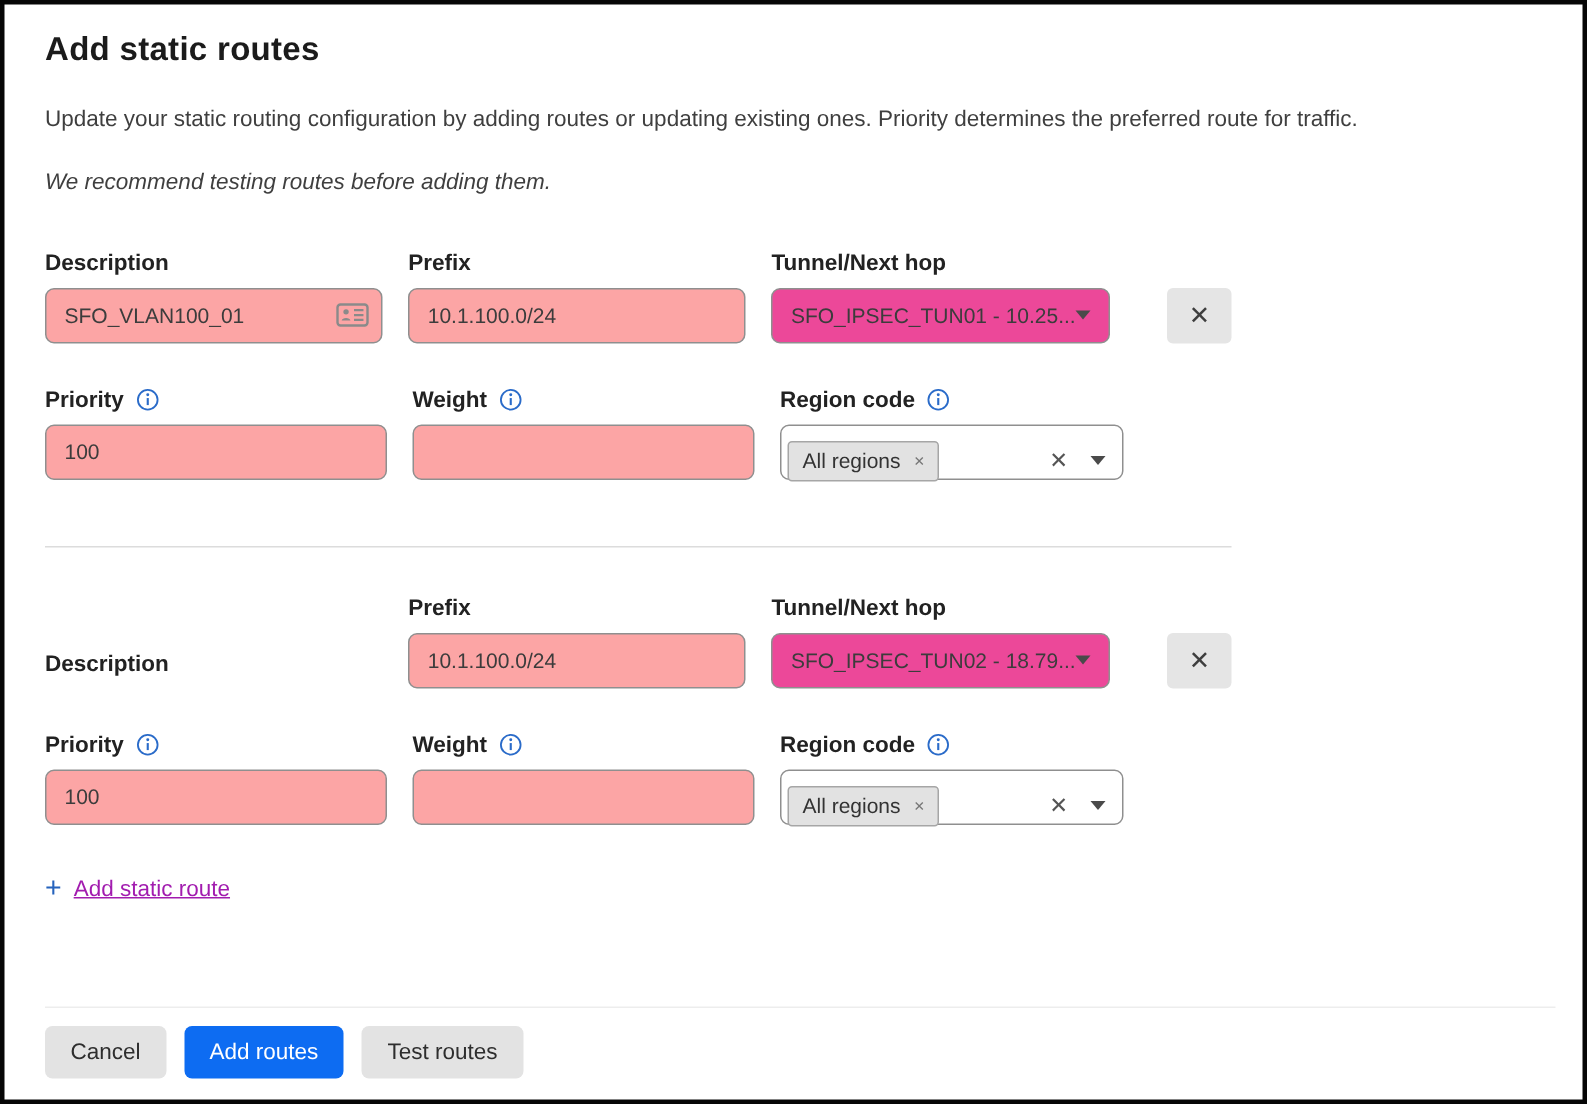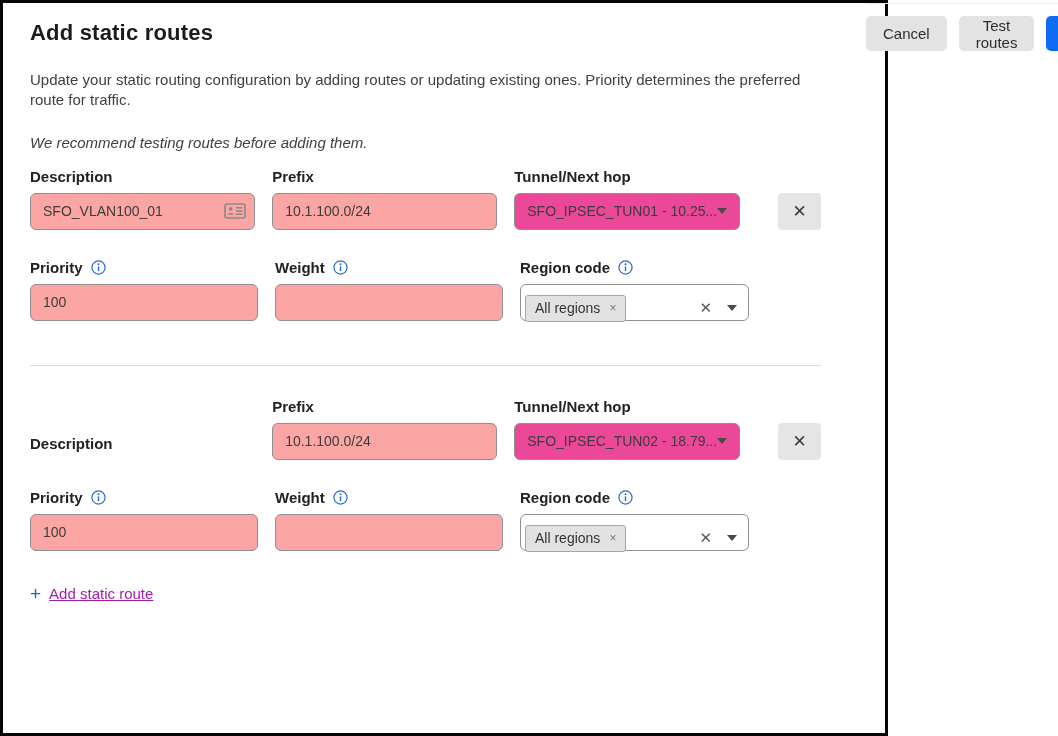--- a/index.html
+++ b/index.html
@@ -1,27 +1,27 @@
 <!DOCTYPE html>
 <html><head>
 <meta charset="utf-8">
 <style>
   * { box-sizing: border-box; }
   html,body { margin:0; padding:0; background:#fff; }
   body { width:1058px; height:736px; font-family:"Liberation Sans", sans-serif; }
   .frame {
-    width:888px; height:736px; border:3px solid #060606; background:#fff;
-    display:flex; 
+    width:1058px; height:736px; border:3px solid #060606; background:#fff;
+    display:flex; flex-direction:column;
   }
   .content { flex:1; padding:13px 18px 0 27px; }
   .page-title { font-size:22px; font-weight:700; color:#1b1b1b; margin:4px 0 0; letter-spacing:.2px; }
   .intro { font-size:15px; color:#3f3f3f; margin:24px 0 0; line-height:1.35; }
   .intro.second { margin-top:22px;font-style:italic; }
 
-  .form-area { margin-top:12px; width:791px; }
+  .form-area { margin-top:31px; width:791px; }
   .fields-row { display:flex; gap:17px; align-items:flex-start; }
   .fields-row + .fields-row { margin-top:29px; }
   .field { width:228px; }
   .field.wide { width:229px; }
   .field-label { display:flex; align-items:center; gap:8px; font-size:15px; font-weight:700; color:#222; margin-bottom:8px; }
   .text-input {
     width:100%; height:37px; border:1px solid #8f8f8f; border-radius:6px;
     padding:0 12px; font-size:14px; color:#3c3c3c; font-family:"Liberation Sans", sans-serif;
     background:#fca5a5; outline:none;
   }
@@ -229,16 +229,16 @@
       <div class="add-link-row">
         <span class="plus-glyph">+</span>
         <a class="add-link">Add static route</a>
       </div>
 
     </div>
   </div>
 
   <div class="footer">
     <button class="btn btn-gray">Cancel</button>
+    <button class="btn btn-blue">Add routes</button>
     <button class="btn btn-gray">Test routes</button>
-    <button class="btn btn-blue">Add routes</button>
   </div>
 </div>
 
 </body></html>

